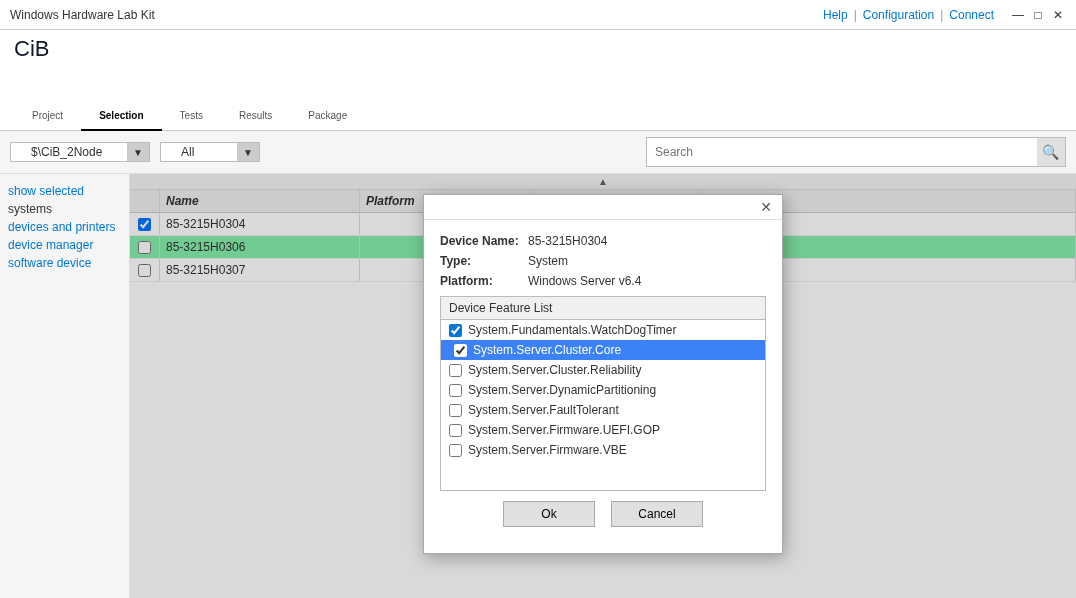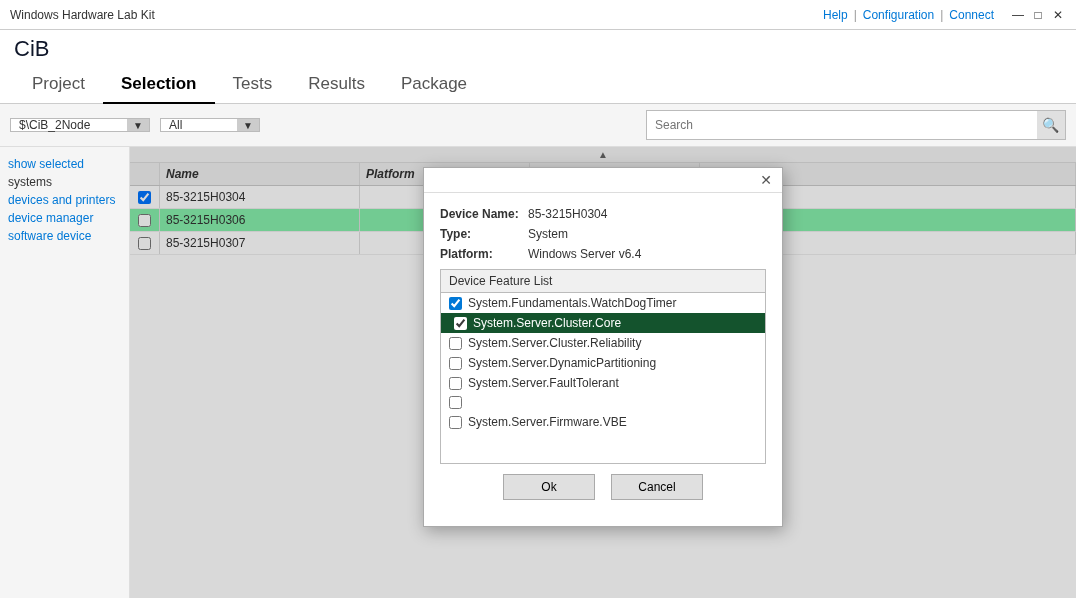--- a/index.html
+++ b/index.html
@@ -47,46 +47,48 @@
       font-weight: 300;
       margin-bottom: 4px;
     }
     #nav-tabs {
       display: flex;
       gap: 0;
     }
     .nav-tab {
       padding: 8px 18px;
       cursor: pointer;
-      font-size: 17px;
+      font-size: 10px;
       color: #555;
       border-bottom: 2px solid transparent;
       margin-bottom: -1px;
+      margin-top: 36px;
     }
     .nav-tab.active {
       color: #000;
       font-weight: bold;
       border-bottom: 2px solid #000;
     }
     
     #toolbar {
       background: #f5f5f5;
       border-bottom: 1px solid #ddd;
       padding: 6px 10px;
       display: flex;
       align-items: center;
       gap: 10px;
     }
     .dropdown-select {
       display: flex;
       align-items: center;
       border: 1px solid #bbb;
       background: #fff;
-      height: 14px;
+      height: 20px;
       min-width: 140px;
+      padding-left: 12px;
     }
     .dropdown-select span.val {
       padding: 0 8px;
       flex: 1;
       font-size: 12px;
     }
     .dropdown-select span.arrow {
       background: #ccc;
       width: 22px;
       height: 100%;
@@ -250,21 +252,21 @@
       position: relative;
     }
     .feature-item {
       display: flex;
       align-items: center;
       padding: 3px 8px;
       gap: 6px;
       cursor: pointer;
     }
     .feature-item.selected-item {
-      background: #14532d;
+      background: #3b82f6;
       color: #fff;
       padding-left: 13px;
     }
     .feature-item input[type=checkbox] {
       margin: 0;
       cursor: pointer;
       accent-color: #0078d7;
     }
     #modal-buttons {
       display: flex;
@@ -416,20 +418,21 @@
                 <div class="feature-item">
                   <input type="checkbox" style="">
                   <span>System.Server.DynamicPartitioning</span>
                 </div>
                 <div class="feature-item">
                   <input type="checkbox" style="">
                   <span>System.Server.FaultTolerant</span>
                 </div>
                 <div class="feature-item">
                   <input type="checkbox" style="">
+                  <span>System.Server.Firmware.UEFI.GOP</span>
                 </div>
                 <div class="feature-item">
                   <input type="checkbox" style="">
                   <span>System.Server.Firmware.VBE</span>
                 </div>
               </div>
           </div>
 
           <div id="modal-buttons">
             <button class="modal-btn">Ok</button>

